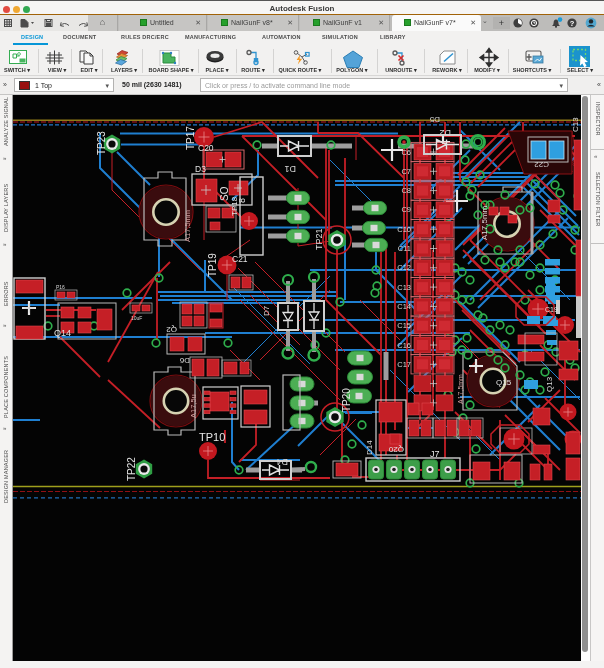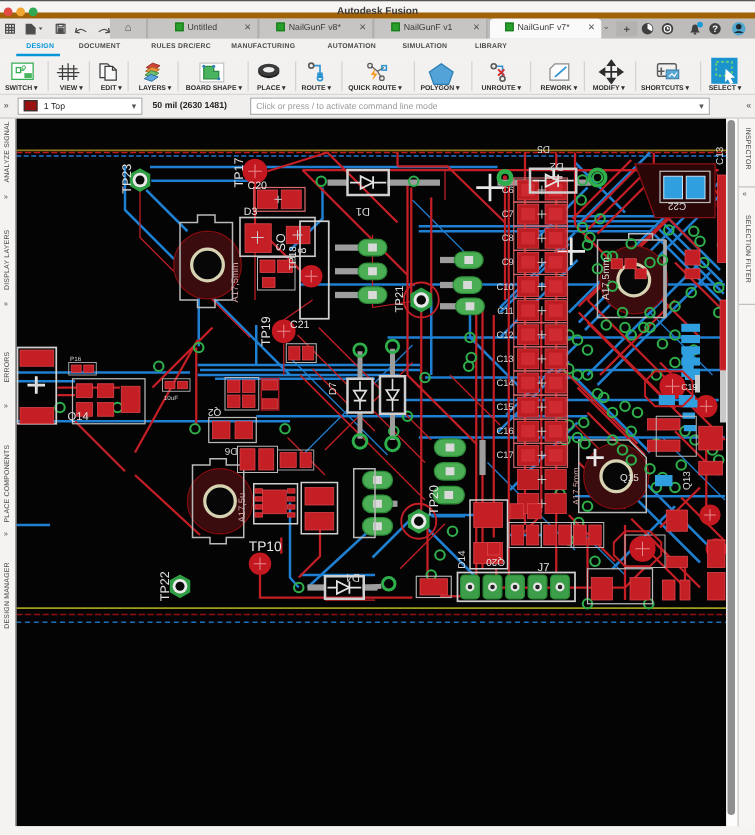--- a/index.html
+++ b/index.html
@@ -1,15 +1,15 @@
 <!DOCTYPE html>
 <html><head><meta charset="utf-8"><style>
 *{margin:0;padding:0;box-sizing:border-box}
 body{width:604px;height:668px;overflow:hidden;font-family:"Liberation Sans",sans-serif;background:#f4f3f2;position:relative}
-.titlebar{position:absolute;left:0;top:0;width:604px;height:15px;background:#f6f5f4;border-top:1px solid #555;border-bottom:5px solid #a16207}
+.titlebar{position:absolute;left:0;top:0;width:604px;height:15px;background:#f6f5f4;border-top:1px solid #555;border-bottom:1px solid #a16207}
 .tl{position:absolute;top:5px;width:7px;height:7px;border-radius:50%}
 .title{position:absolute;top:3px;left:0;width:100%;text-align:center;font-size:8px;font-weight:bold;color:#3a3a3a}
 .tabbar{position:absolute;left:0;top:15px;width:604px;height:16px;background:#bdbcba}
 .tb-icons{position:absolute;left:0;top:0;width:88px;height:16px;background:#e8e7e5}
 .tab{position:absolute;top:0;height:16px;background:#c6c5c3;border-right:1px solid #a8a7a5;color:#3c3c3c;font-size:7px;line-height:16px;white-space:nowrap;overflow:hidden}
 .tab .bicon{display:inline-block;width:7px;height:7px;background:#27a02c;border:1px solid #1a7a1e;vertical-align:-1px;margin-right:3px}
 .tab .x{position:absolute;right:5px;top:0;color:#555;font-size:7px}
 .tab.active{background:#fafafa;border-radius:3px 3px 0 0;border-right:none}
 .hometab{position:absolute;left:88px;top:0;width:30px;height:16px;background:#c6c5c3;border-right:1px solid #a8a7a5;text-align:center;font-size:9px;color:#444;line-height:15px}
 .rIcons{position:absolute;top:2px;height:12px;color:#2f2f2f}

